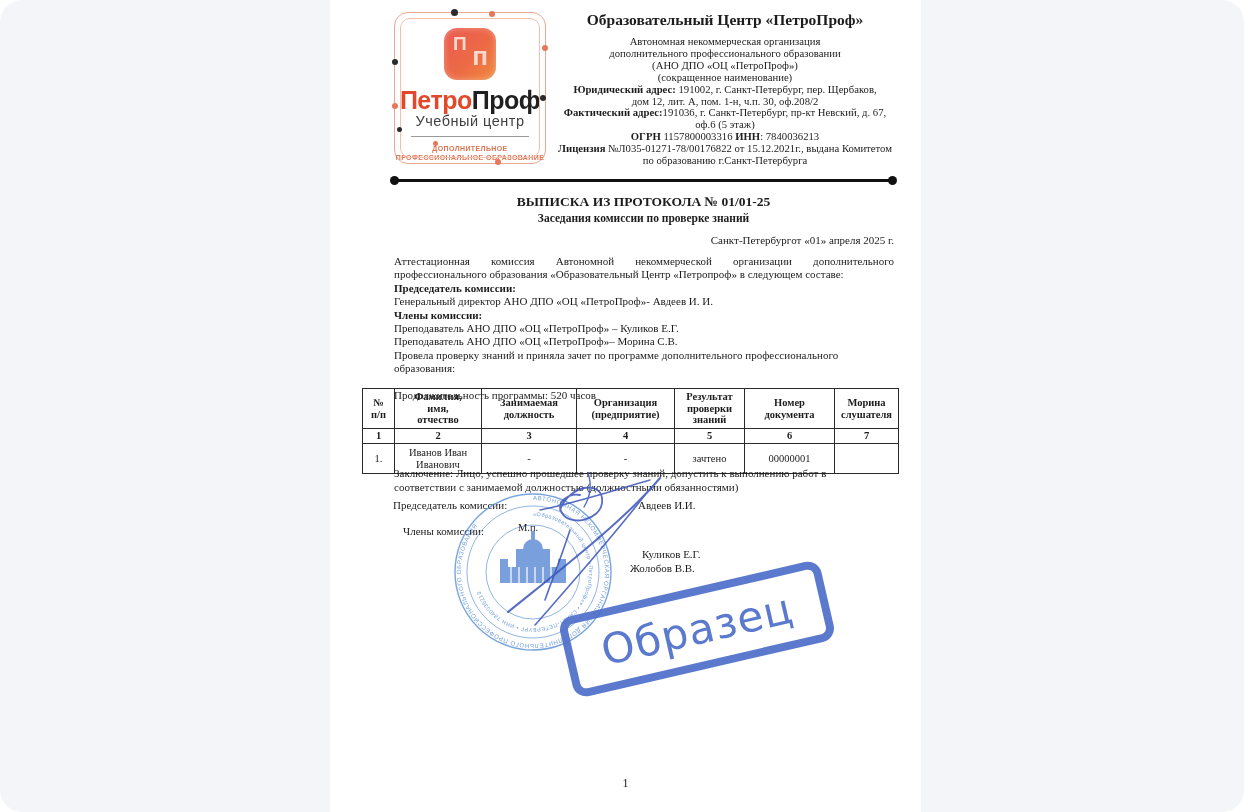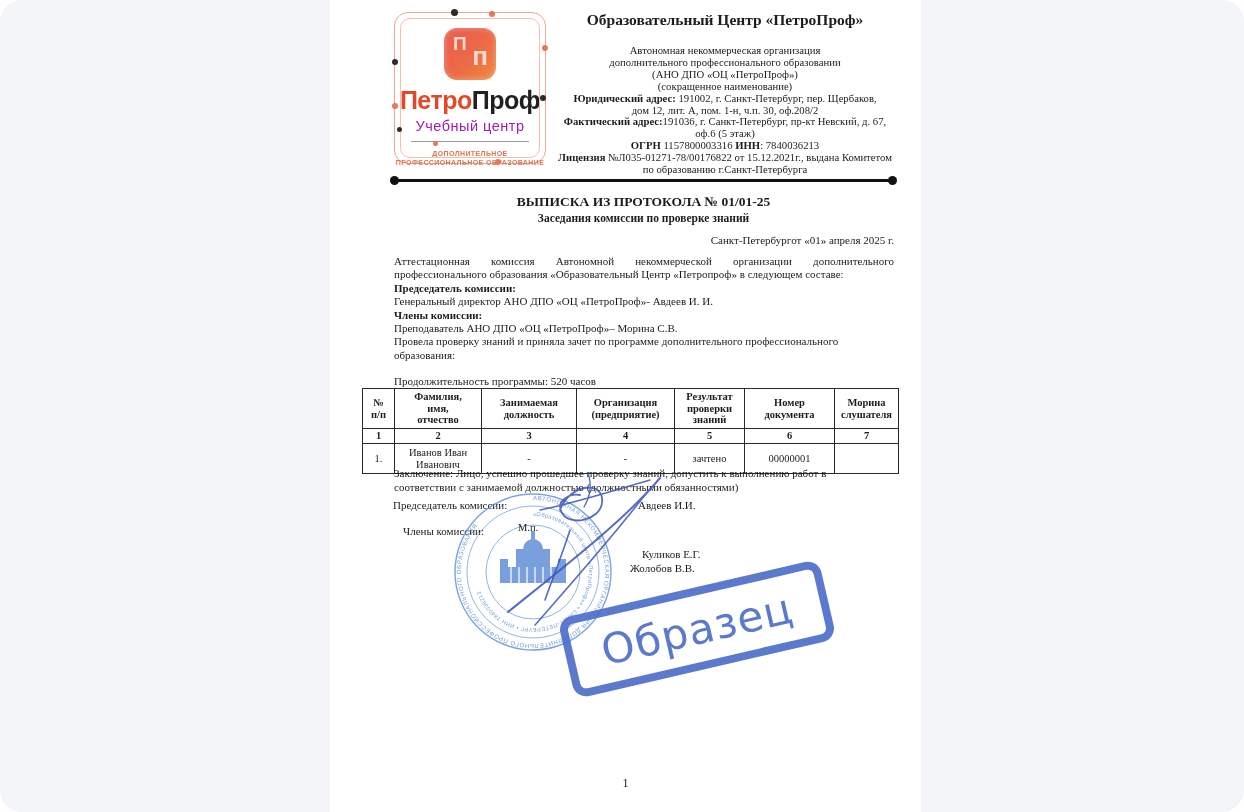--- a/index.html
+++ b/index.html
@@ -17,27 +17,27 @@
   .ld-k{background:#2b2b2b;}
   .ld-o{background:#e8765a;}
   .logo-icon{position:relative;width:52px;height:52px;margin:0 auto;border-radius:13px;
              background:linear-gradient(135deg,#ec5a50 0%,#ec6a46 55%,#ef8a3e 100%);
              box-shadow:inset 0 0 6px rgba(255,255,255,.35);}
   .logo-icon .g1{position:absolute;left:9px;top:5px;color:#ffd8cd;font-weight:bold;font-size:19px;}
   .logo-icon .g2{position:absolute;right:8px;top:13px;color:#ffd8cd;font-weight:bold;font-size:26px;}
   .brand{margin-top:7px;font-size:25px;font-weight:bold;letter-spacing:-.5px;line-height:26px;}
   .brand .b1{color:#e2492a;}
   .brand .b2{color:#1f1f1f;}
-  .logo-sub{margin-top:5px;font-size:14.5px;color:#a21caf;letter-spacing:.5px;}
+  .logo-sub{font-size:14.5px;color:#404040;letter-spacing:.5px;}
   .logo-line{width:118px;height:1px;background:#9a9a9a;margin:7px auto 0;}
   .logo-tag{margin-top:7px;font-size:7px;font-weight:bold;color:#dd7452;letter-spacing:.4px;line-height:9px;}
 
   
   .orghead{position:absolute;left:222px;top:10px;width:346px;text-align:center;}
-  .org-title{font-size:15.5px;font-weight:bold;line-height:20px;margin-bottom:15px;}
+  .org-title{font-size:15.5px;font-weight:bold;line-height:20px;margin-bottom:6px;}
   .h-line{font-size:10.7px;line-height:11.9px;}
 
   
   .rule{position:absolute;left:63px;top:179px;width:501px;height:3px;background:#111;}
   .rule:before,.rule:after{content:"";position:absolute;top:-3px;width:9px;height:9px;border-radius:50%;background:#111;}
   .rule:before{left:-3px;}
   .rule:after{right:-3px;}
 
   
   .doc-title{position:absolute;left:63px;top:194px;width:501px;text-align:center;font-size:13.5px;font-weight:bold;}
@@ -136,20 +136,21 @@
   <div class="cityrow">
     <span>Санкт-Петербург</span>
     <span>от «01» апреля 2025 г.</span>
   </div>
 
   <div class="bodytext">
     <p class="just">Аттестационная комиссия Автономной некоммерческой организации дополнительного профессионального образования «Образовательный Центр «Петропроф» в следующем составе:</p>
     <p class="bld">Председатель комиссии:</p>
     <p>Генеральный директор АНО ДПО «ОЦ «ПетроПроф»- Авдеев И. И.</p>
     <p class="bld">Члены комиссии:</p>
+    <p>Преподаватель АНО ДПО «ОЦ «ПетроПроф» – Куликов Е.Г.</p>
     <p>Преподаватель АНО ДПО «ОЦ «ПетроПроф»– Морина С.В.</p>
     <p>Провела проверку знаний и приняла зачет по программе дополнительного профессионального образования:</p>
     <p class="duration">Продолжительность программы: 520 часов</p>
   </div>
 
   <table class="tbl">
     <colgroup>
       <col style="width:32px">
         <col style="width:87px">
         <col style="width:95px">

